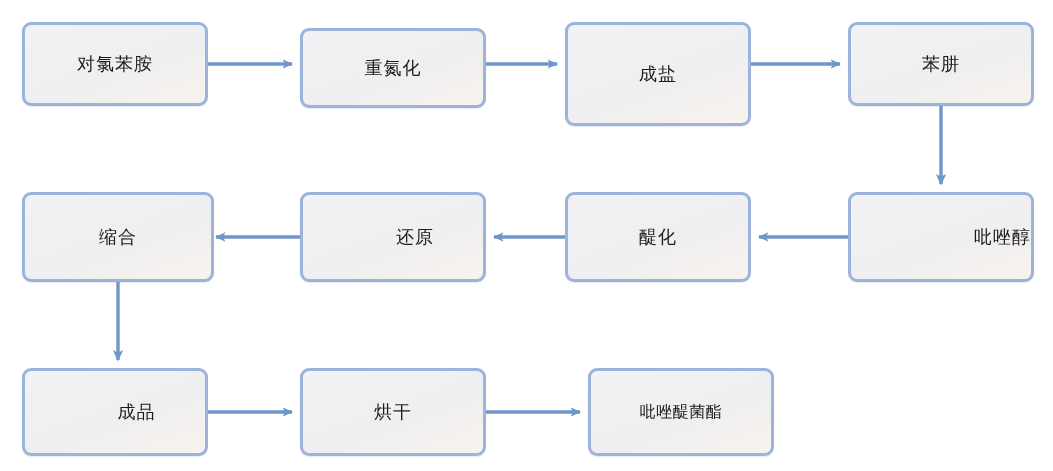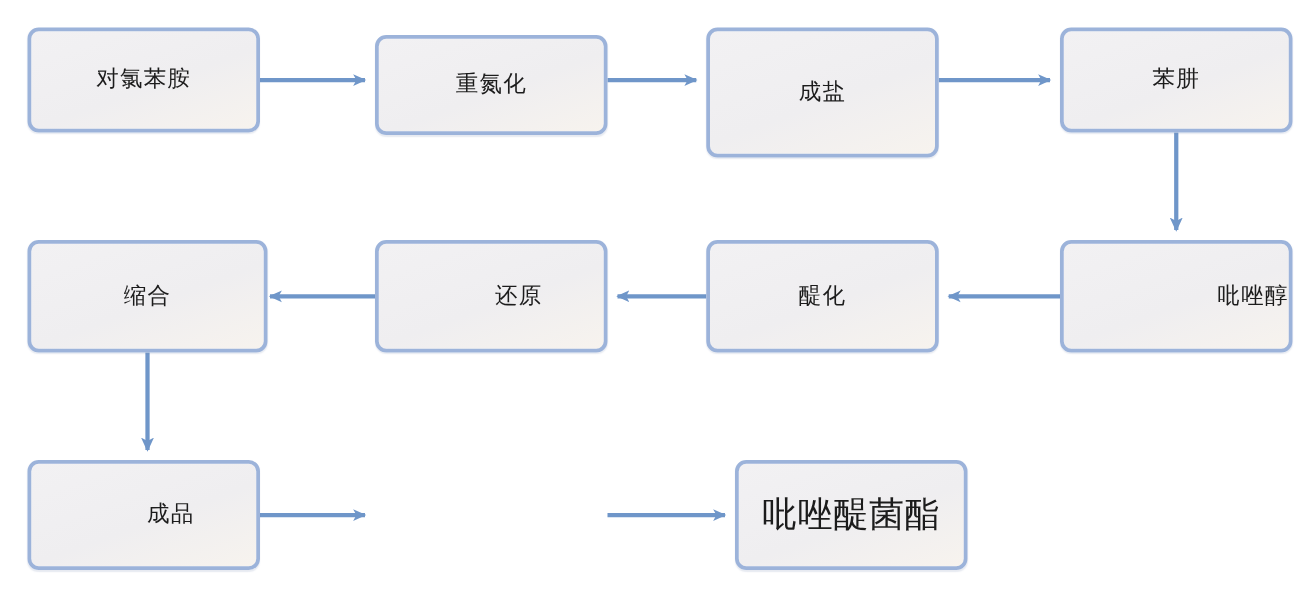--- a/index.html
+++ b/index.html
@@ -38,21 +38,21 @@
   }
   .node-label {
     font-size: 18px;
     line-height: 1;
     color: #1c1c1c;
     letter-spacing: 1px;
     white-space: nowrap;
     font-family: "DejaVu Sans", "Liberation Sans", sans-serif;
   }
   .node-label.small {
-    font-size: 28px;
+    font-size: 16px;
     letter-spacing: 0.5px;
   }
 </style>
 </head>
 <body>
 
 <div id="flowchart">
 
   <svg id="edge-layer" viewBox="0 0 1053 471" width="1053" height="471" xmlns="http://www.w3.org/2000/svg">
     <defs>
@@ -112,18 +112,21 @@
   </div>
 
   <div class="node" style="left:22px; top:192px; width:192px; height:90px;">
     <span class="node-label">缩合</span>
   </div>
 
   <div class="node" style="left:22px; top:368px; width:186px; height:88px;padding-left:43px;">
     <span class="node-label">成品</span>
   </div>
 
+  <div class="node" style="left:300px; top:368px; width:186px; height:88px;">
+    <span class="node-label">烘干</span>
+  </div>
 
   <div class="node" style="left:588px; top:368px; width:186px; height:88px;">
     <span class="node-label small">吡唑醍菌酯</span>
   </div>
 
 </div>
 
 </body></html>

